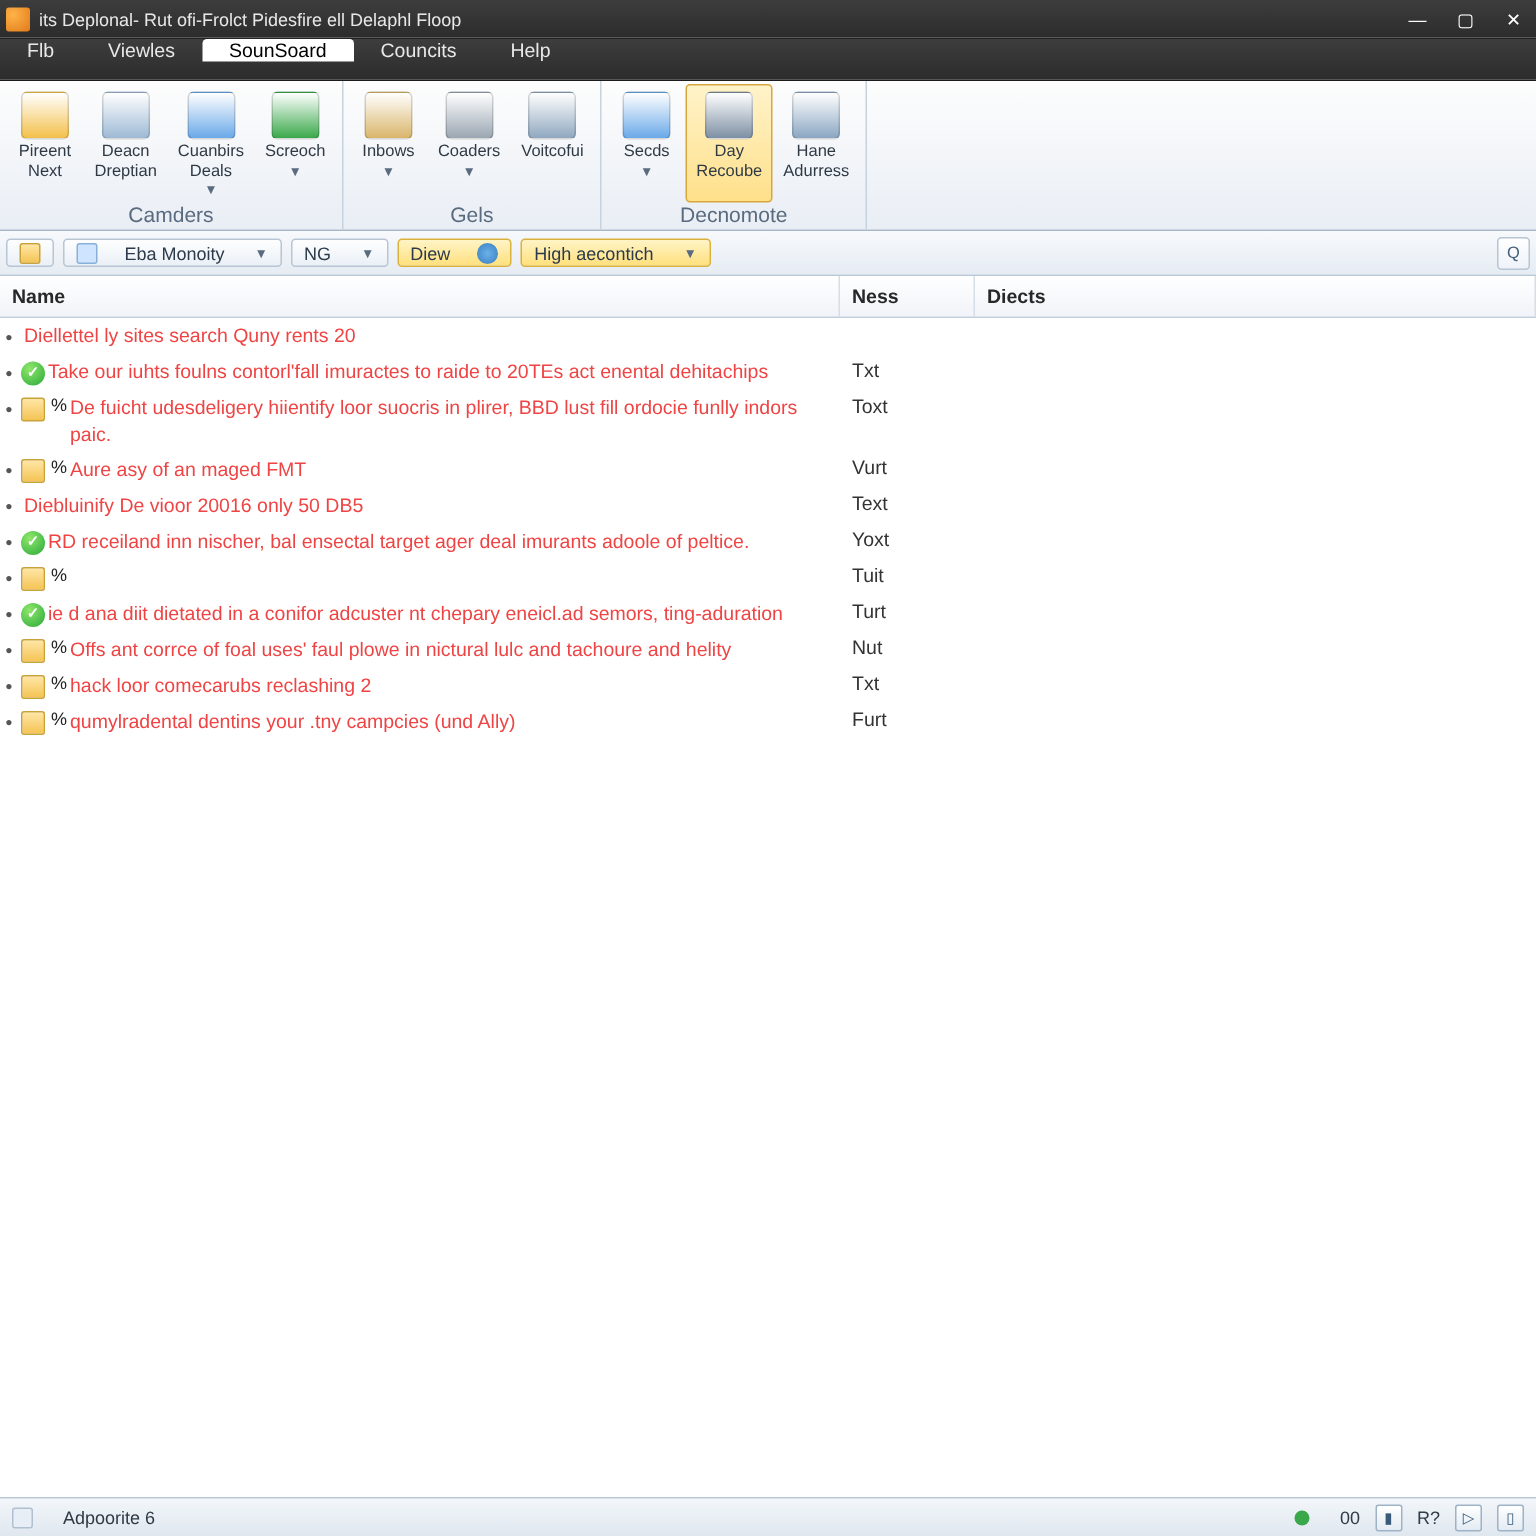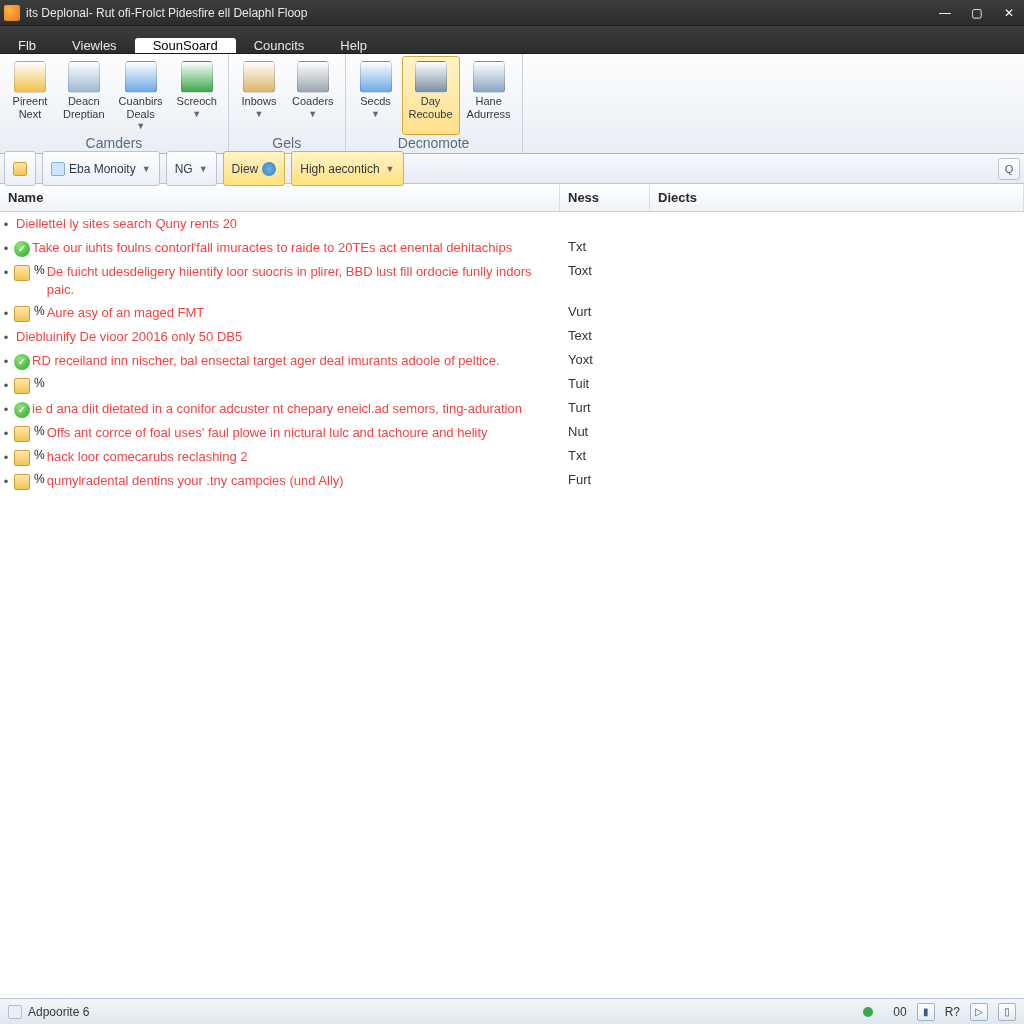--- a/index.html
+++ b/index.html
@@ -14,21 +14,21 @@
   .titlebar .app-icon{width:16px;height:16px;margin-right:6px;
     background:radial-gradient(circle at 30% 30%,#ffb347,#e07a1b);
     border-radius:2px}
   .titlebar .title{flex:1;font-size:12px}
   .winbtns{display:flex;gap:18px;margin-right:4px}
   .winbtn{width:14px;height:14px;display:flex;align-items:center;
     justify-content:center;color:#fff;font-size:12px;cursor:pointer}
 
   
   .menubar{height:28px;background:linear-gradient(#3d3d3d,#2c2c2c);
-    display:flex;align-items:flex-end;border-bottom:1px solid #1c1c1c}
+    display:flex;align-items:flex-start;border-bottom:1px solid #1c1c1c}
   .menubar .tab{padding:0 18px;display:flex;align-items:center;
     color:#e8e8e8;font-size:13px;cursor:pointer}
   .menubar .tab.active{background:#fff;color:#000000;border-radius:3px 3px 0 0}
 
   
   .ribbon{height:100px;background:linear-gradient(#fdfdfd,#e9eef5);
     border-bottom:1px solid #a8b6c8;display:flex}
   .rgroup{display:flex;flex-direction:column;border-right:1px solid #c7d2df;
     padding:2px 4px 0}
   .rgroup .btns{display:flex;flex:1}
@@ -40,21 +40,21 @@
     border:1px solid #d9a63c}
   .rbtn .ricon{width:32px;height:32px;margin-bottom:2px;border-radius:4px}
   .rbtn .rlabel{font-size:11px;text-align:center;line-height:1.15;
     color:#2f3a45}
   .rbtn .rdrop{font-size:9px;color:#5a6b7f;margin-top:1px}
 
   
   .filterbar{height:30px;background:linear-gradient(#f7f9fc,#e6ecf3);
     border-bottom:1px solid #b9c7d6;display:flex;align-items:center;
     padding:0 4px;gap:6px}
-  .fbtn{height:35px;display:flex;align-items:center;gap:4px;
+  .fbtn{height:19px;display:flex;align-items:center;gap:18px;
     padding:0 8px;border:1px solid #b8c5d4;border-radius:3px;
     background:linear-gradient(#fefefe,#eaf0f7);font-size:12px;
     color:#2c3a4a;cursor:pointer}
   .fbtn .glyph{width:14px;height:14px;border-radius:2px}
   .fbtn.yellow{background:linear-gradient(#fff4c6,#ffe07d);
     border-color:#d9b23e}
   .fbtn .arrow{font-size:9px;color:#5a6b7f;margin-left:2px}
   .spacer{flex:1}
   .badge-q{width:22px;height:22px;border:1px solid #b8c5d4;
     border-radius:3px;background:linear-gradient(#fff,#eef2f8);
@@ -87,21 +87,21 @@
     display:block;text-align:center;line-height:16px;font-weight:700}
   .ico.folder{background:linear-gradient(#ffe6a6,#f4c454);
     border:1px solid #caa23a;border-radius:2px}
   .ico.none{width:0;flex:0 0 0}
 
   
   .statusbar{position:absolute;bottom:0;left:0;right:0;height:26px;
     background:linear-gradient(#f3f6fa,#dfe7ef);
     border-top:1px solid #b9c7d6;display:flex;align-items:center;
     padding:0 8px;gap:10px;font-size:12px;color:#2f3a45}
-  .statusbar .left{flex:1;display:flex;align-items:center;gap:6px}
+  .statusbar .left{flex:1;display:flex;align-items:center;gap:20px}
   .statchip{display:flex;align-items:center;gap:20px}
   .statchip .dot{width:10px;height:10px;border-radius:50%}
   .sqbtn{width:18px;height:18px;border:1px solid #9fb3c6;border-radius:2px;
     background:linear-gradient(#fff,#e3ebf3);display:flex;
     align-items:center;justify-content:center;font-size:10px;
     color:#3a5a7a;cursor:pointer}
 </style>
 </head>
 <body>
 
@@ -152,20 +152,24 @@
         <div class="rbtn">
           <div class="ricon" style="background: linear-gradient(rgb(255, 255, 255), rgb(217, 181, 106)); border: 1px solid rgba(0, 0, 0, 0.15);"></div>
           <div class="rlabel">Inbows</div>
           <div class="rdrop">▼</div>
         </div>
         <div class="rbtn">
           <div class="ricon" style="background: linear-gradient(rgb(255, 255, 255), rgb(154, 166, 178)); border: 1px solid rgba(0, 0, 0, 0.15);"></div>
           <div class="rlabel">Coaders</div>
           <div class="rdrop">▼</div>
         </div>
+        <div class="rbtn">
+          <div class="ricon" style="background: linear-gradient(rgb(255, 255, 255), rgb(143, 167, 191)); border: 1px solid rgba(0, 0, 0, 0.15);"></div>
+          <div class="rlabel">Voitcofui</div>
+        </div>
       </div>
       <div class="glabel">Gels</div>
     </div>
     <div class="rgroup">
       <div class="btns">
         <div class="rbtn">
           <div class="ricon" style="background: linear-gradient(rgb(255, 255, 255), rgb(106, 169, 232)); border: 1px solid rgba(0, 0, 0, 0.15);"></div>
           <div class="rlabel">Secds</div>
           <div class="rdrop">▼</div>
         </div>

